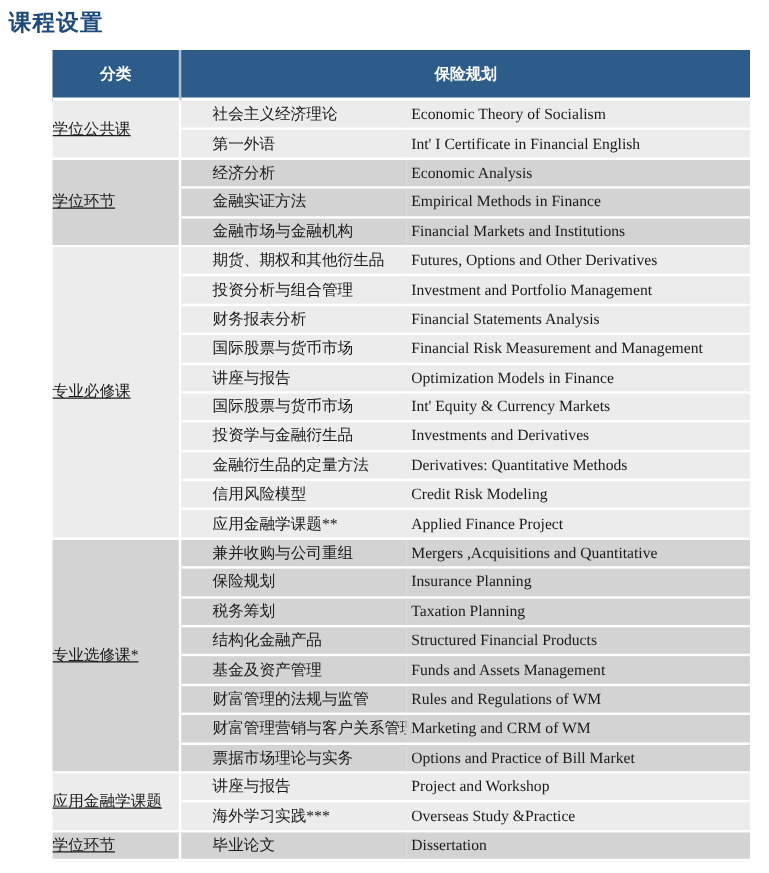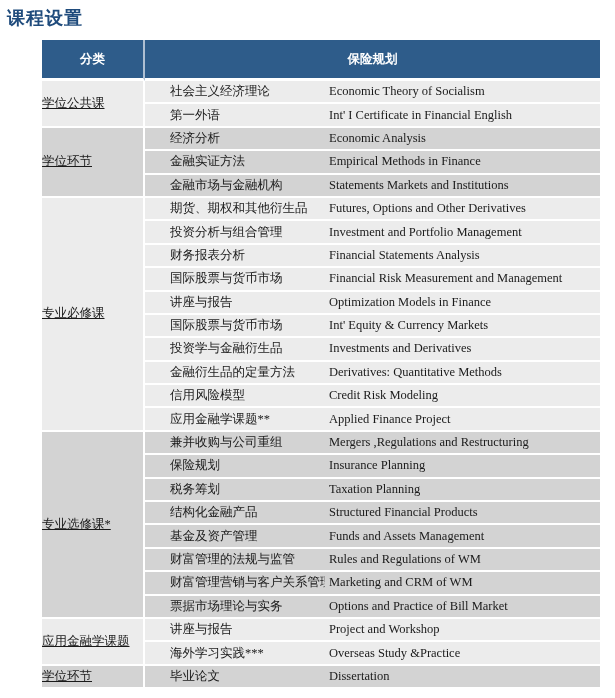--- a/index.html
+++ b/index.html
@@ -104,21 +104,21 @@
           <td rowspan="3" class="cat dark">学位环节</td>
           <td class="cn dark">经济分析</td>
           <td class="en dark">Economic Analysis</td>
         </tr>
         <tr>
           <td class="cn dark">金融实证方法</td>
           <td class="en dark">Empirical Methods in Finance</td>
         </tr>
         <tr>
           <td class="cn dark">金融市场与金融机构</td>
-          <td class="en dark">Statements Markets and Institutions</td>
+          <td class="en dark">Financial Markets and Institutions</td>
         </tr>
         <tr>
           <td rowspan="10" class="cat light">专业必修课</td>
           <td class="cn light">期货、期权和其他衍生品</td>
           <td class="en light">Futures, Options and Other Derivatives</td>
         </tr>
         <tr>
           <td class="cn light">投资分析与组合管理</td>
           <td class="en light">Investment and Portfolio Management</td>
         </tr>
@@ -150,21 +150,21 @@
           <td class="cn light">信用风险模型</td>
           <td class="en light">Credit Risk Modeling</td>
         </tr>
         <tr>
           <td class="cn light">应用金融学课题**</td>
           <td class="en light">Applied Finance Project</td>
         </tr>
         <tr>
           <td rowspan="8" class="cat dark">专业选修课*</td>
           <td class="cn dark">兼并收购与公司重组</td>
-          <td class="en dark">Mergers ,Regulations and Restructuring</td>
+          <td class="en dark">Mergers ,Acquisitions and Quantitative</td>
         </tr>
         <tr>
           <td class="cn dark">保险规划</td>
           <td class="en dark">Insurance Planning</td>
         </tr>
         <tr>
           <td class="cn dark">税务筹划</td>
           <td class="en dark">Taxation Planning</td>
         </tr>
         <tr>

